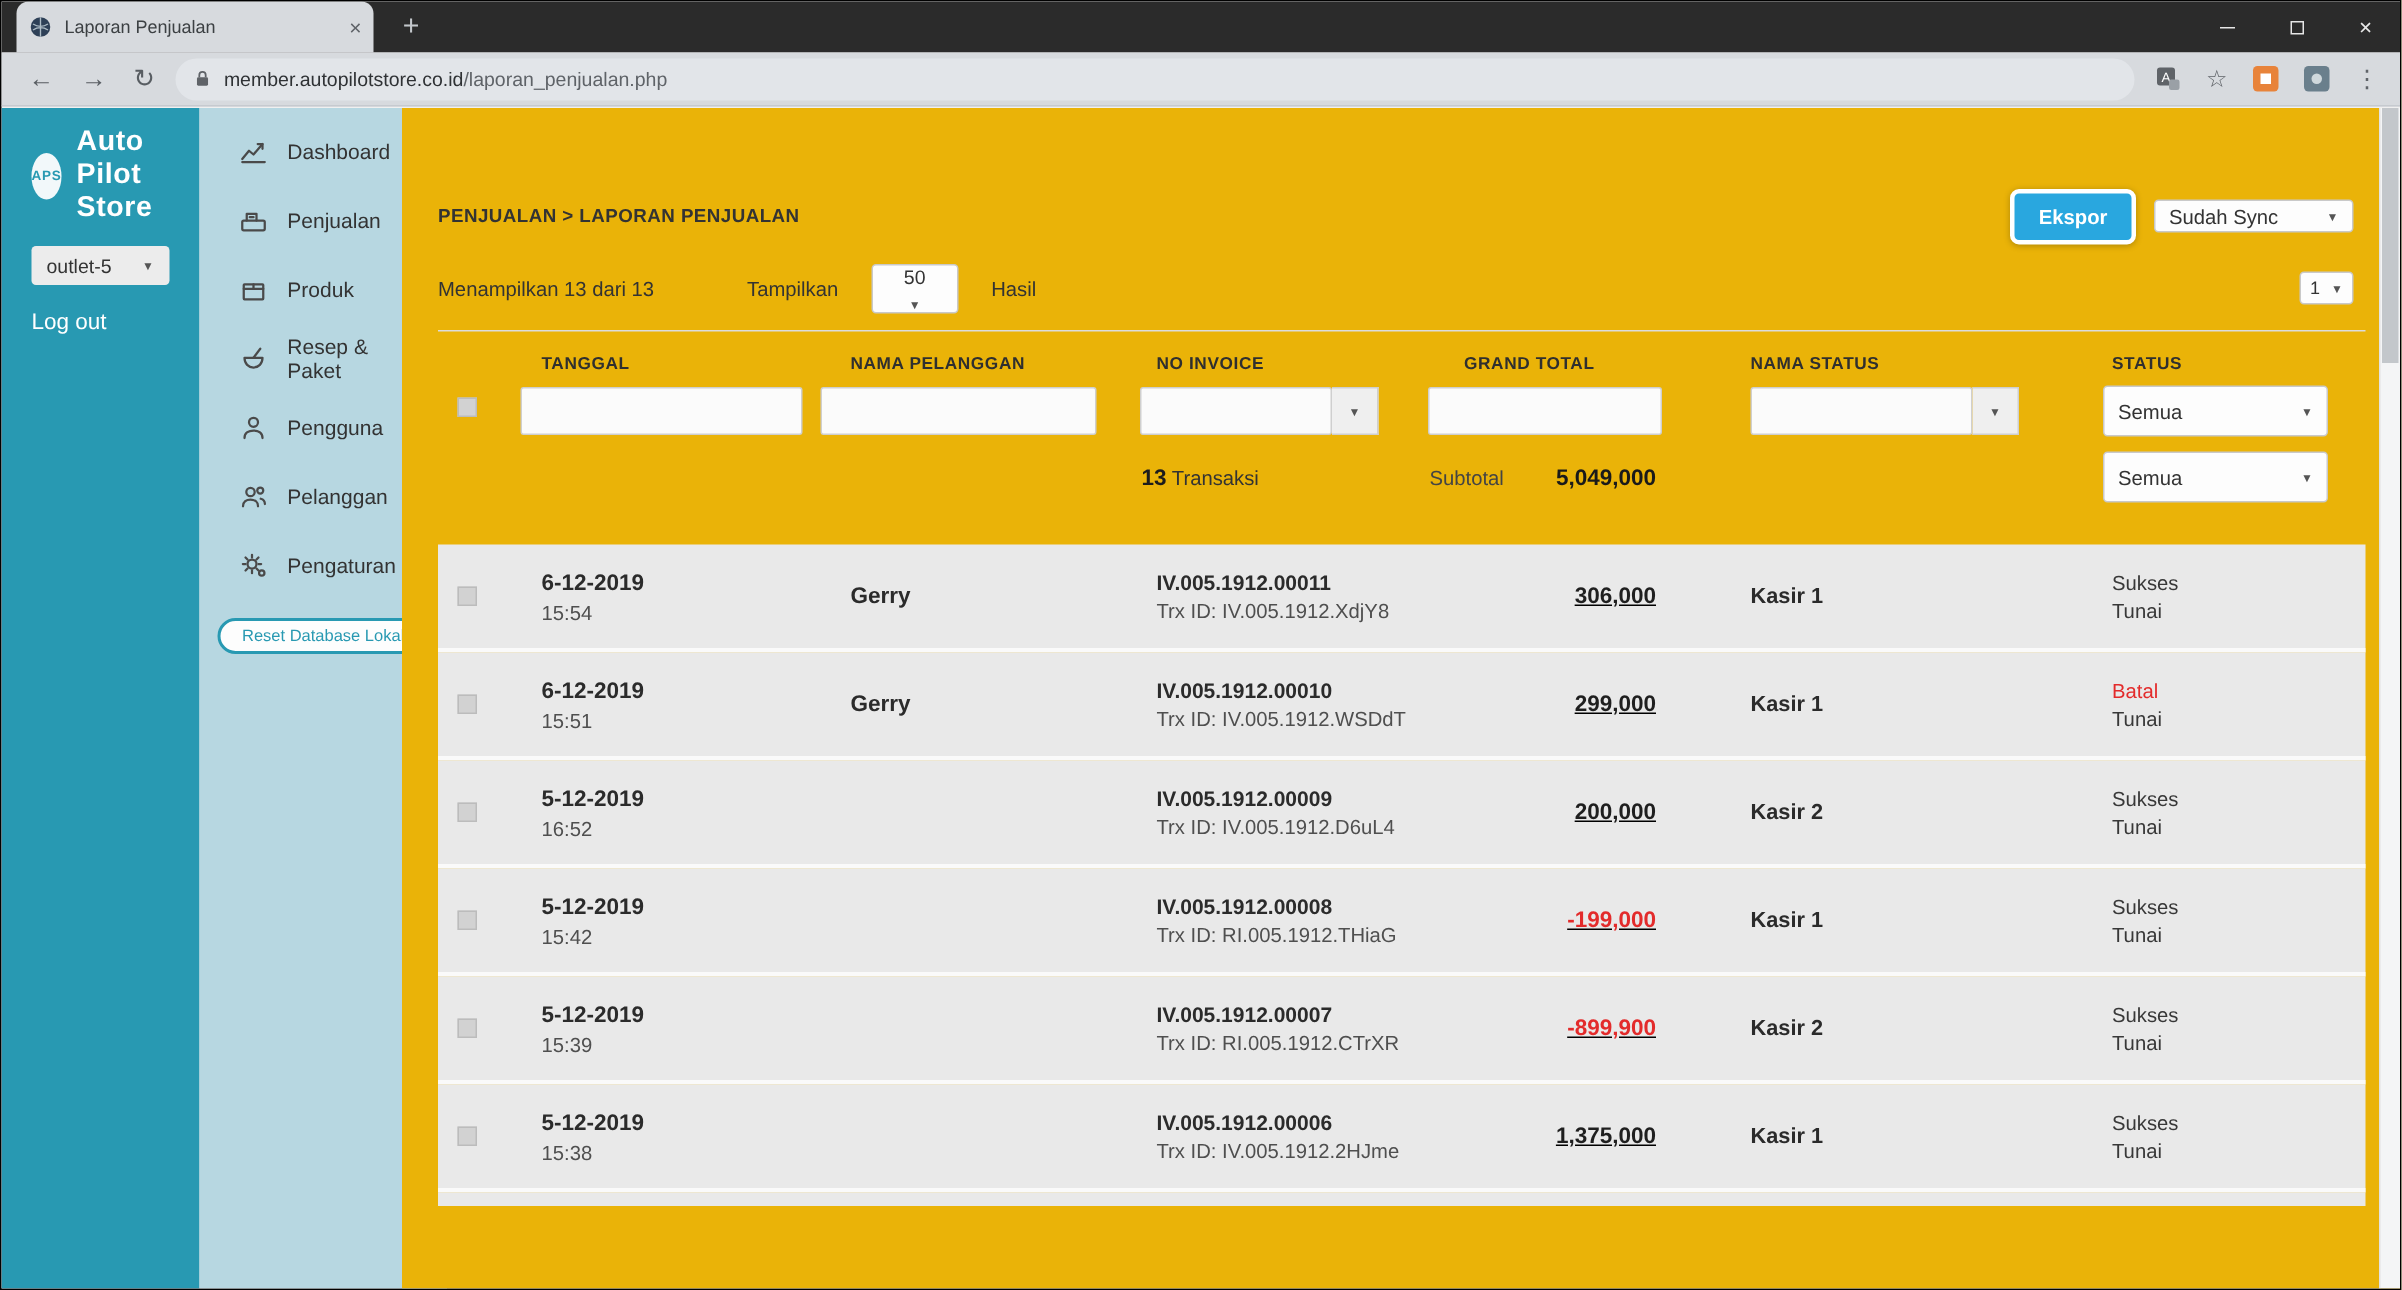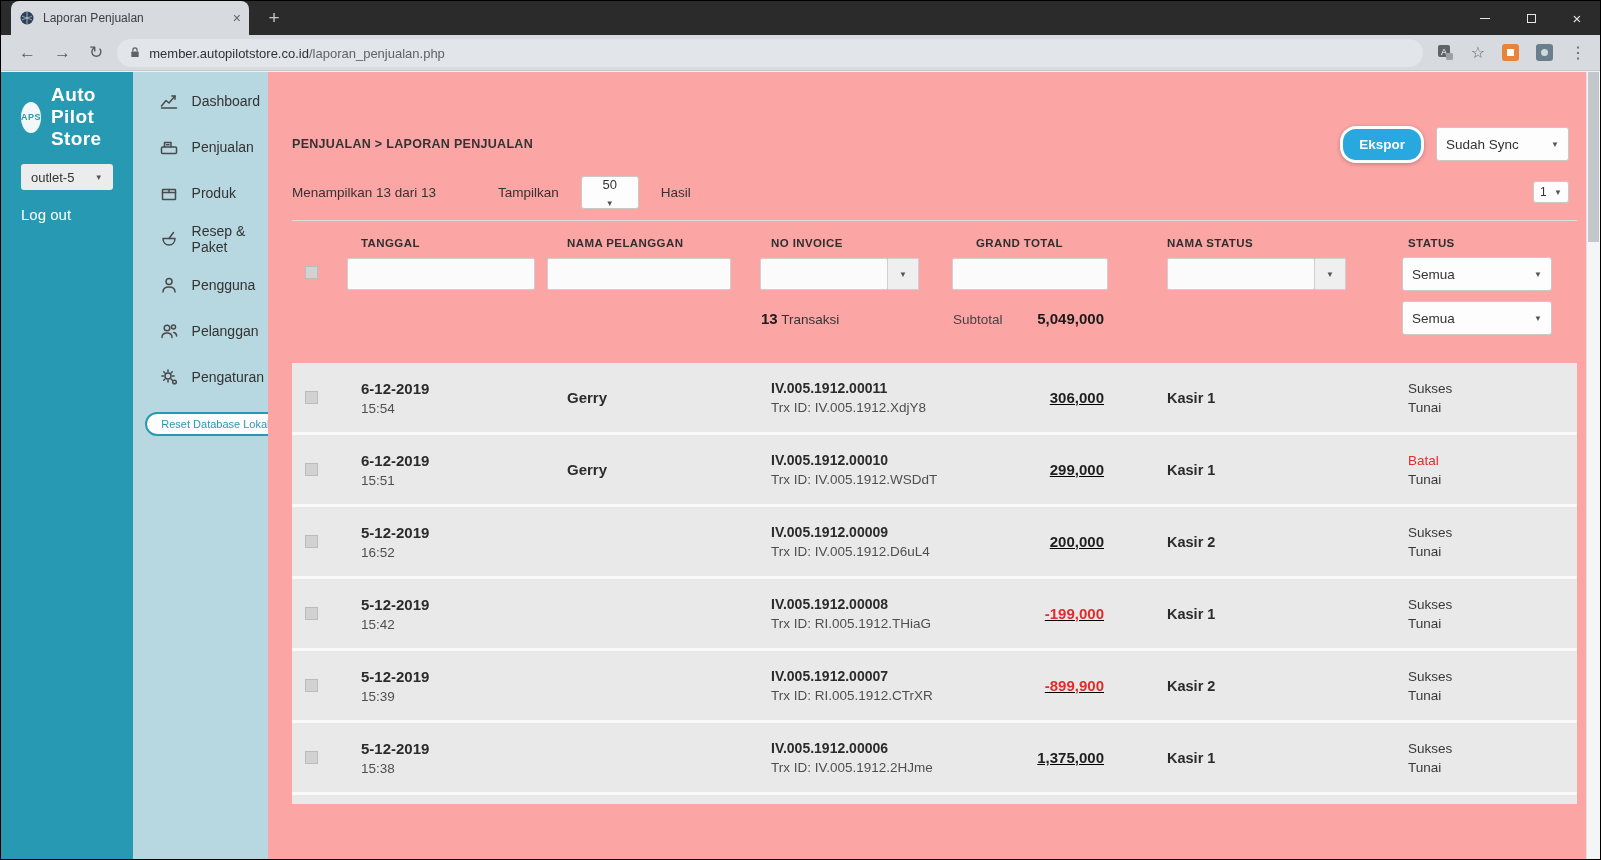--- a/index.html
+++ b/index.html
@@ -54,29 +54,29 @@
   .sidebar-menu { background:#b7d7e1; flex:1; padding-top:6px; }
   .menu-item { height:46px; display:flex; align-items:center; padding:0 16px 0 26px; gap:13px; }
   .menu-item svg { flex:0 0 20px; }
   .mi-label { font-size:14px; color:#333; flex:1; }
   .mi-chev { font-size:16px; color:#666; }
   .reset-btn { display:block; margin:12px auto 0 auto; background:#fdfdfd; border:2px solid #2899b2;
                color:#2899b2; border-radius:13px; font-size:11px; padding:4px 14px;
                font-family:"Liberation Sans", sans-serif; }
 
   
-  .main { flex:1; position:relative; background:#fca5a5; overflow:hidden; }
+  .main { flex:1; position:relative; background:#eab308; overflow:hidden; }
   .page-header { margin:52px 31px 0 24px; height:40px; display:flex; align-items:center; }
   .breadcrumb { flex:1; font-size:12.5px; font-weight:bold; color:#333; letter-spacing:.3px; }
   .export-btn { background:#29a7df; color:#fff; font-weight:bold; font-size:13.5px; border:3px solid #fff;
-                border-radius:16px; padding:8px 16px; box-shadow:0 1px 4px rgba(0,0,0,.25);
+                border-radius:6px; padding:8px 16px; box-shadow:0 1px 4px rgba(0,0,0,.25);
                 font-family:"Liberation Sans", sans-serif; }
   .select { background:#fdfdfd; border:1px solid #c9c9c9; border-radius:3px; display:flex;
             align-items:center; justify-content:space-between; padding:0 9px; font-size:13.5px; color:#333; }
-  .sync-select { width:133px; height:34px; margin-left:12px; }
+  .sync-select { width:133px; height:22px; margin-left:12px; }
   .list-controls { margin:16px 31px 0 24px; height:24px; display:flex; align-items:center; font-size:13.5px; color:#333; }
   .showing { width:206px; }
   .size-select { width:58px; height:33px; margin:0 22px; font-size:13px;flex-direction:column; }
   .page-select { width:36px; height:22px; margin-left:auto; font-size:12px; padding:0 6px; }
 
   
   .table { width:1285px; margin:16px 0 0 24px; }
   .grid7 { display:grid; grid-template-columns:55px 200px 205px 196px 164px 250px 1fr; }
   .thead { border-top:1px solid #dcdcdc; padding-top:16px; }
   .th { font-size:11.5px; font-weight:bold; color:#2f2f2f; letter-spacing:.4px; }

